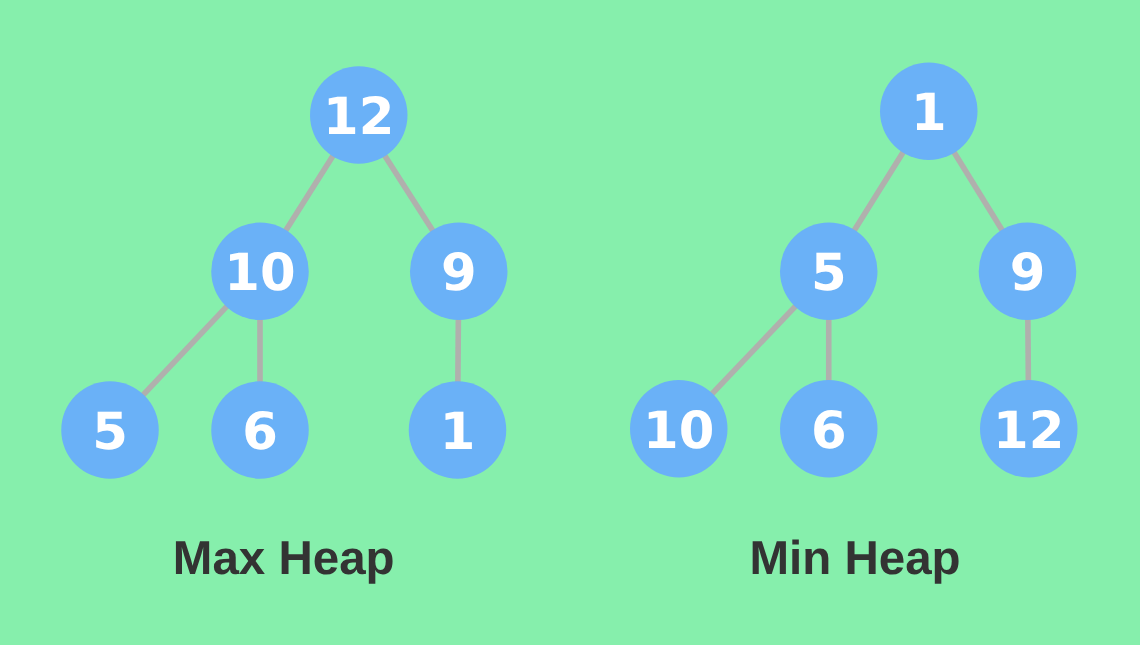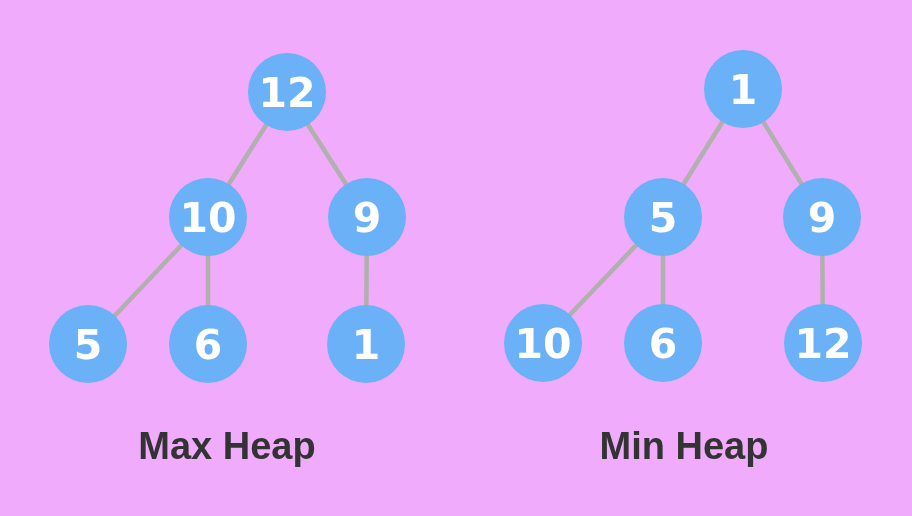--- a/index.html
+++ b/index.html
@@ -24,21 +24,21 @@
   }
   .tree-label {
     font-family: "Liberation Sans", "DejaVu Sans", sans-serif;
     font-weight: bold;
     font-size: 38px;
   }
 </style>
 </head>
 <body style="background: rgb(71, 112, 80);">
 
-<div class="stage" style="background: #f0abfc;">
+<div class="stage" style="background: #86efac;">
   <svg class="diagram" xmlns="http://www.w3.org/2000/svg" viewBox="0 0 912 516">
       <g>
         <line x1="287" y1="92" x2="208" y2="217" stroke="#B0B0AD" stroke-width="4.5"></line>
         <line x1="287" y1="92" x2="367" y2="217" stroke="#B0B0AD" stroke-width="4.5"></line>
         <line x1="208" y1="217" x2="88" y2="344" stroke="#B0B0AD" stroke-width="4.5"></line>
         <line x1="208" y1="217" x2="208" y2="344" stroke="#B0B0AD" stroke-width="4.5"></line>
         <line x1="367" y1="217" x2="366" y2="344" stroke="#B0B0AD" stroke-width="4.5"></line>
         <circle cx="287" cy="92" r="39" fill="#6AB1F7"></circle>
         <text x="287" y="107" text-anchor="middle" fill="#FFFFFF" class="node-value">12</text>
         <circle cx="208" cy="217" r="39" fill="#6AB1F7"></circle>

